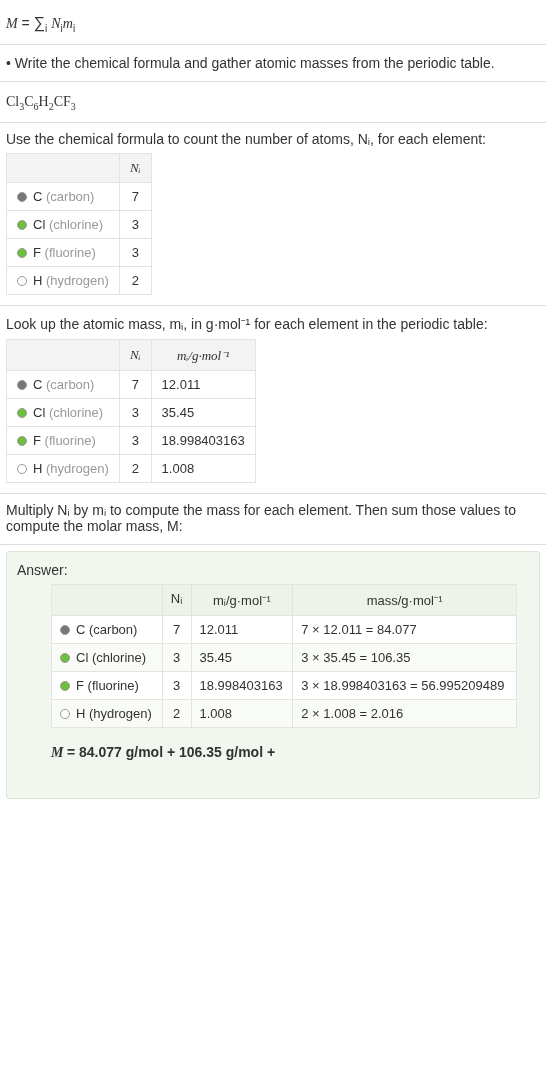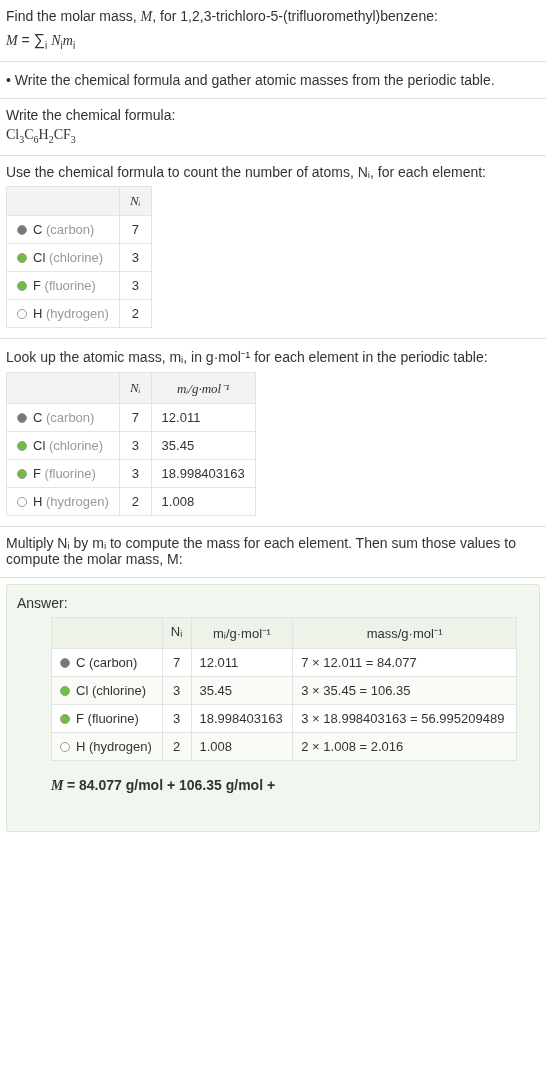--- a/index.html
+++ b/index.html
@@ -88,33 +88,31 @@
   font-family: Georgia, serif;
   line-height: 1.5;
   font-weight: bold;
 }
 .final-M .rom { font-style: normal; font-family: -apple-system, Arial, sans-serif; }
 </style>
 </head>
 <body>
 
 <div class="section">
-  <div>Find the molar mass, <span class="math-var">M</span>, for 1,2,3-trichloro-5-(trifluoromethyl)benzene:</div>
   <div class="math-line">
     <span class="math-var">M</span> = <span style="font-size:16px">∑</span><span class="sub">i</span>
     <span class="math-var">N</span><span class="sub">i</span><span class="math-var">m</span><span class="sub">i</span>
   </div>
 </div>
 
 <div class="section">
   <div class="bullet-row">• Write the chemical formula and gather atomic masses from the periodic table.</div>
 </div>
 
 <div class="section">
-  <div>Write the chemical formula:</div>
   <div class="chem" style="margin-top:4px">
     Cl<span class="sub">3</span>C<span class="sub">6</span>H<span class="sub">2</span>CF<span class="sub">3</span>
   </div>
 </div>
 
 <div class="section">
   <div>Use the chemical formula to count the number of atoms, Nᵢ, for each element:</div>
   <table class="data">
     <tbody>
         <tr>

